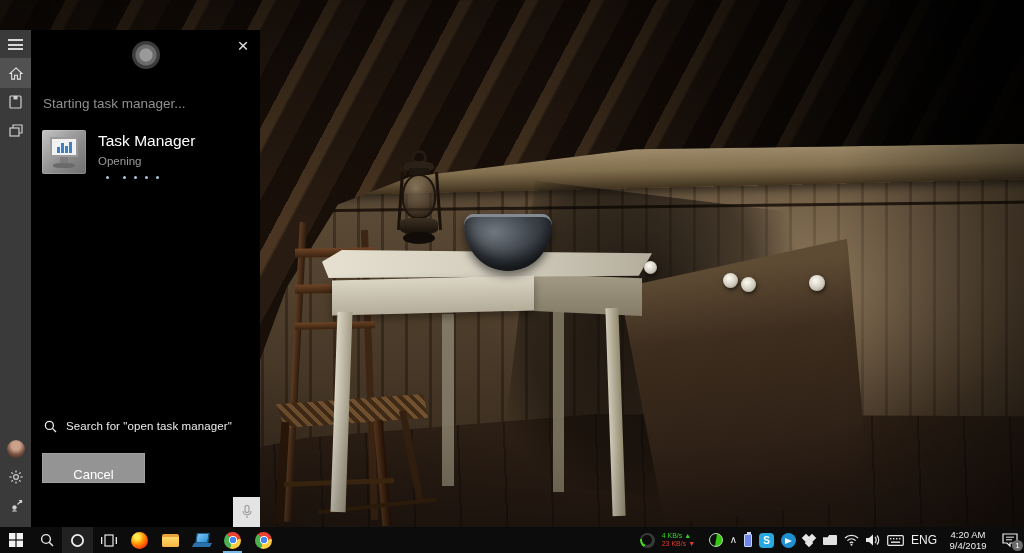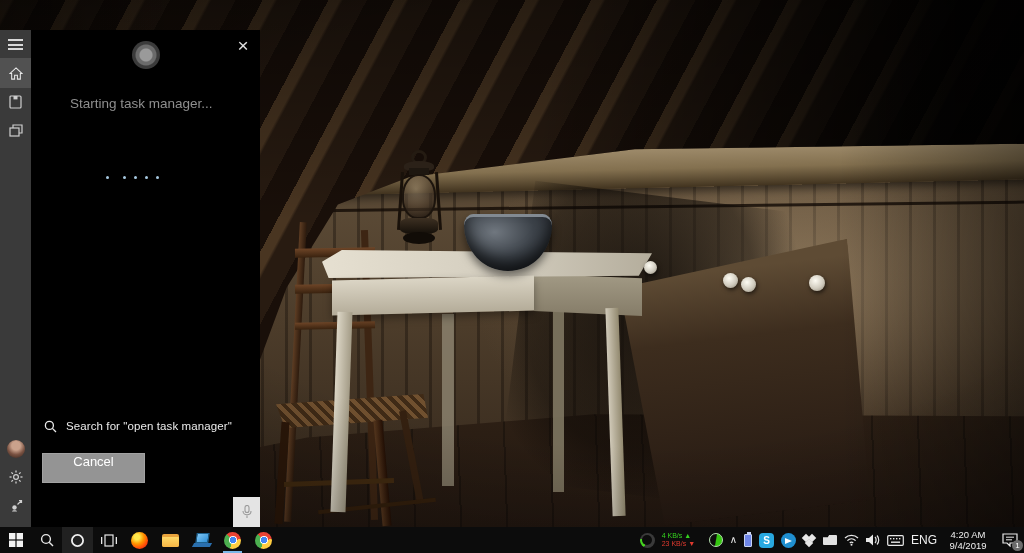--- a/index.html
+++ b/index.html
@@ -118,40 +118,40 @@
   .hamburger { width:15px; height:11px; border-top:2px solid #d8d8d8; border-bottom:2px solid #d8d8d8; position:relative; margin-top:9px; margin-bottom:9px; }
   .hamburger::after { content:""; position:absolute; left:0; top:3.5px; width:15px; height:2px; background:#d8d8d8; }
   .rail-spacer { flex:1; }
   .rail-avatar { width:18px; height:18px; border-radius:50%; margin:6px 0;
     background:radial-gradient(circle at 50% 32%, #caa28c 28%, #7a5242 58%, #35261f 95%); }
   .cortana-main { position:absolute; left:31px; top:30px; width:229px; height:497px; background:#000; z-index:10; }
   .cortana-orb { position:absolute; left:101px; top:11px; width:28px; height:28px; border-radius:50%;
     background:radial-gradient(circle, #9a9a9a 0 30%, #6b6b6b 36% 50%, #3b3b3b 56% 78%, rgba(0,0,0,0) 82%); }
   .panel-close { position:absolute; right:7px; top:6px; width:20px; height:20px; color:#e0e0e0;
     font-size:19px; line-height:20px; text-align:center; cursor:default; }
-  .status-text { position:absolute; left:12px; top:66px; font-size:13.5px; color:#8f8f8f;margin-left:27px; }
+  .status-text { position:absolute; left:12px; top:66px; font-size:13.5px; color:#8f8f8f; }
   .result-item { position:absolute; left:11px; top:100px; width:206px; height:48px; }
   .tm-icon { position:absolute; left:0; top:0; width:44px; height:44px; border-radius:2px;
     background:linear-gradient(135deg,#c4c4c4,#8a8a8a 60%,#6f6f6f); box-shadow:inset 0 0 0 1px rgba(255,255,255,.15); }
   .tm-screen { position:absolute; left:8px; top:7px; width:28px; height:20px; background:#f2f2f2; border:2px solid #9a9a9a; border-radius:1px;
     display:flex; align-items:flex-end; justify-content:center; gap:1px; padding:2px; }
   .tm-bar { width:3px; background:#3f7fc4; }
   .tm-b1{height:6px;} .tm-b2{height:10px;} .tm-b3{height:7px;} .tm-b4{height:11px;}
   .tm-stand { position:absolute; left:18px; top:27px; width:8px; height:6px; background:#7c7c7c; }
   .tm-base { position:absolute; left:11px; top:33px; width:22px; height:5px; border-radius:40%; background:#6a6a6a; }
   .result-title { position:absolute; left:56px; top:2px; font-size:15.5px; color:#fff; }
   .result-sub { position:absolute; left:56px; top:25px; font-size:11.5px; color:#9a9a9a; }
   .loading-dots { position:absolute; left:75px; top:146px; display:flex; gap:8px; }
   .loading-dots i { width:3px; height:3px; border-radius:50%; background:#a6c8e0; }
   .loading-dots i:first-child { margin-right:6px; }
   .search-row { position:absolute; left:0; top:381px; width:229px; height:30px; display:flex; align-items:center; }
   .search-row svg { margin-left:13px; flex:none; }
   .search-label { margin-left:9px; font-size:11.5px; color:#eaeaea; letter-spacing:.1px; }
   .cancel-btn { position:absolute; left:11px; top:423px; width:103px; height:30px; background:#949494;
-    border:1px solid #a2a2a2; color:#fff; font-size:13px; display:flex; align-items:flex-start; justify-content:center; }
+    border:1px solid #a2a2a2; color:#fff; font-size:13px; display:flex; align-items:flex-end; justify-content:center; }
   .mic-btn { position:absolute; right:0; bottom:0; width:27px; height:30px; background:#e4e4e4;
     display:flex; align-items:center; justify-content:center; }
 
   
   .taskbar { position:absolute; left:0; bottom:0; width:1024px; height:26px; background:#0c0c0c; z-index:20;
     display:flex; align-items:center; }
   .tb-left { display:flex; align-items:center; height:26px; }
   .tb-btn { width:31px; height:26px; display:flex; align-items:center; justify-content:center; position:relative; }
   .tb-btn.active { background:rgba(255,255,255,.09); }
   .tb-btn.running::after { content:""; position:absolute; left:6px; right:6px; bottom:0; height:2px; background:#79b7e8; }
@@ -297,20 +297,34 @@
   </div>
 </div>
 
 <div class="cortana-main">
   <div class="cortana-orb"></div>
   <div class="panel-close">
     <span>×</span>
   </div>
   <div class="status-text">Starting task manager...</div>
 
+  <div class="result-item">
+    <div class="tm-icon">
+      <div class="tm-screen">
+        <span class="tm-bar tm-b1"></span>
+        <span class="tm-bar tm-b2"></span>
+        <span class="tm-bar tm-b3"></span>
+        <span class="tm-bar tm-b4"></span>
+      </div>
+      <div class="tm-stand"></div>
+      <div class="tm-base"></div>
+    </div>
+    <div class="result-title">Task Manager</div>
+    <div class="result-sub">Opening</div>
+  </div>
 
   <div class="loading-dots">
     <i></i>
       <i></i>
       <i></i>
       <i></i>
       <i></i>
   </div>
 
   <div class="search-row">

